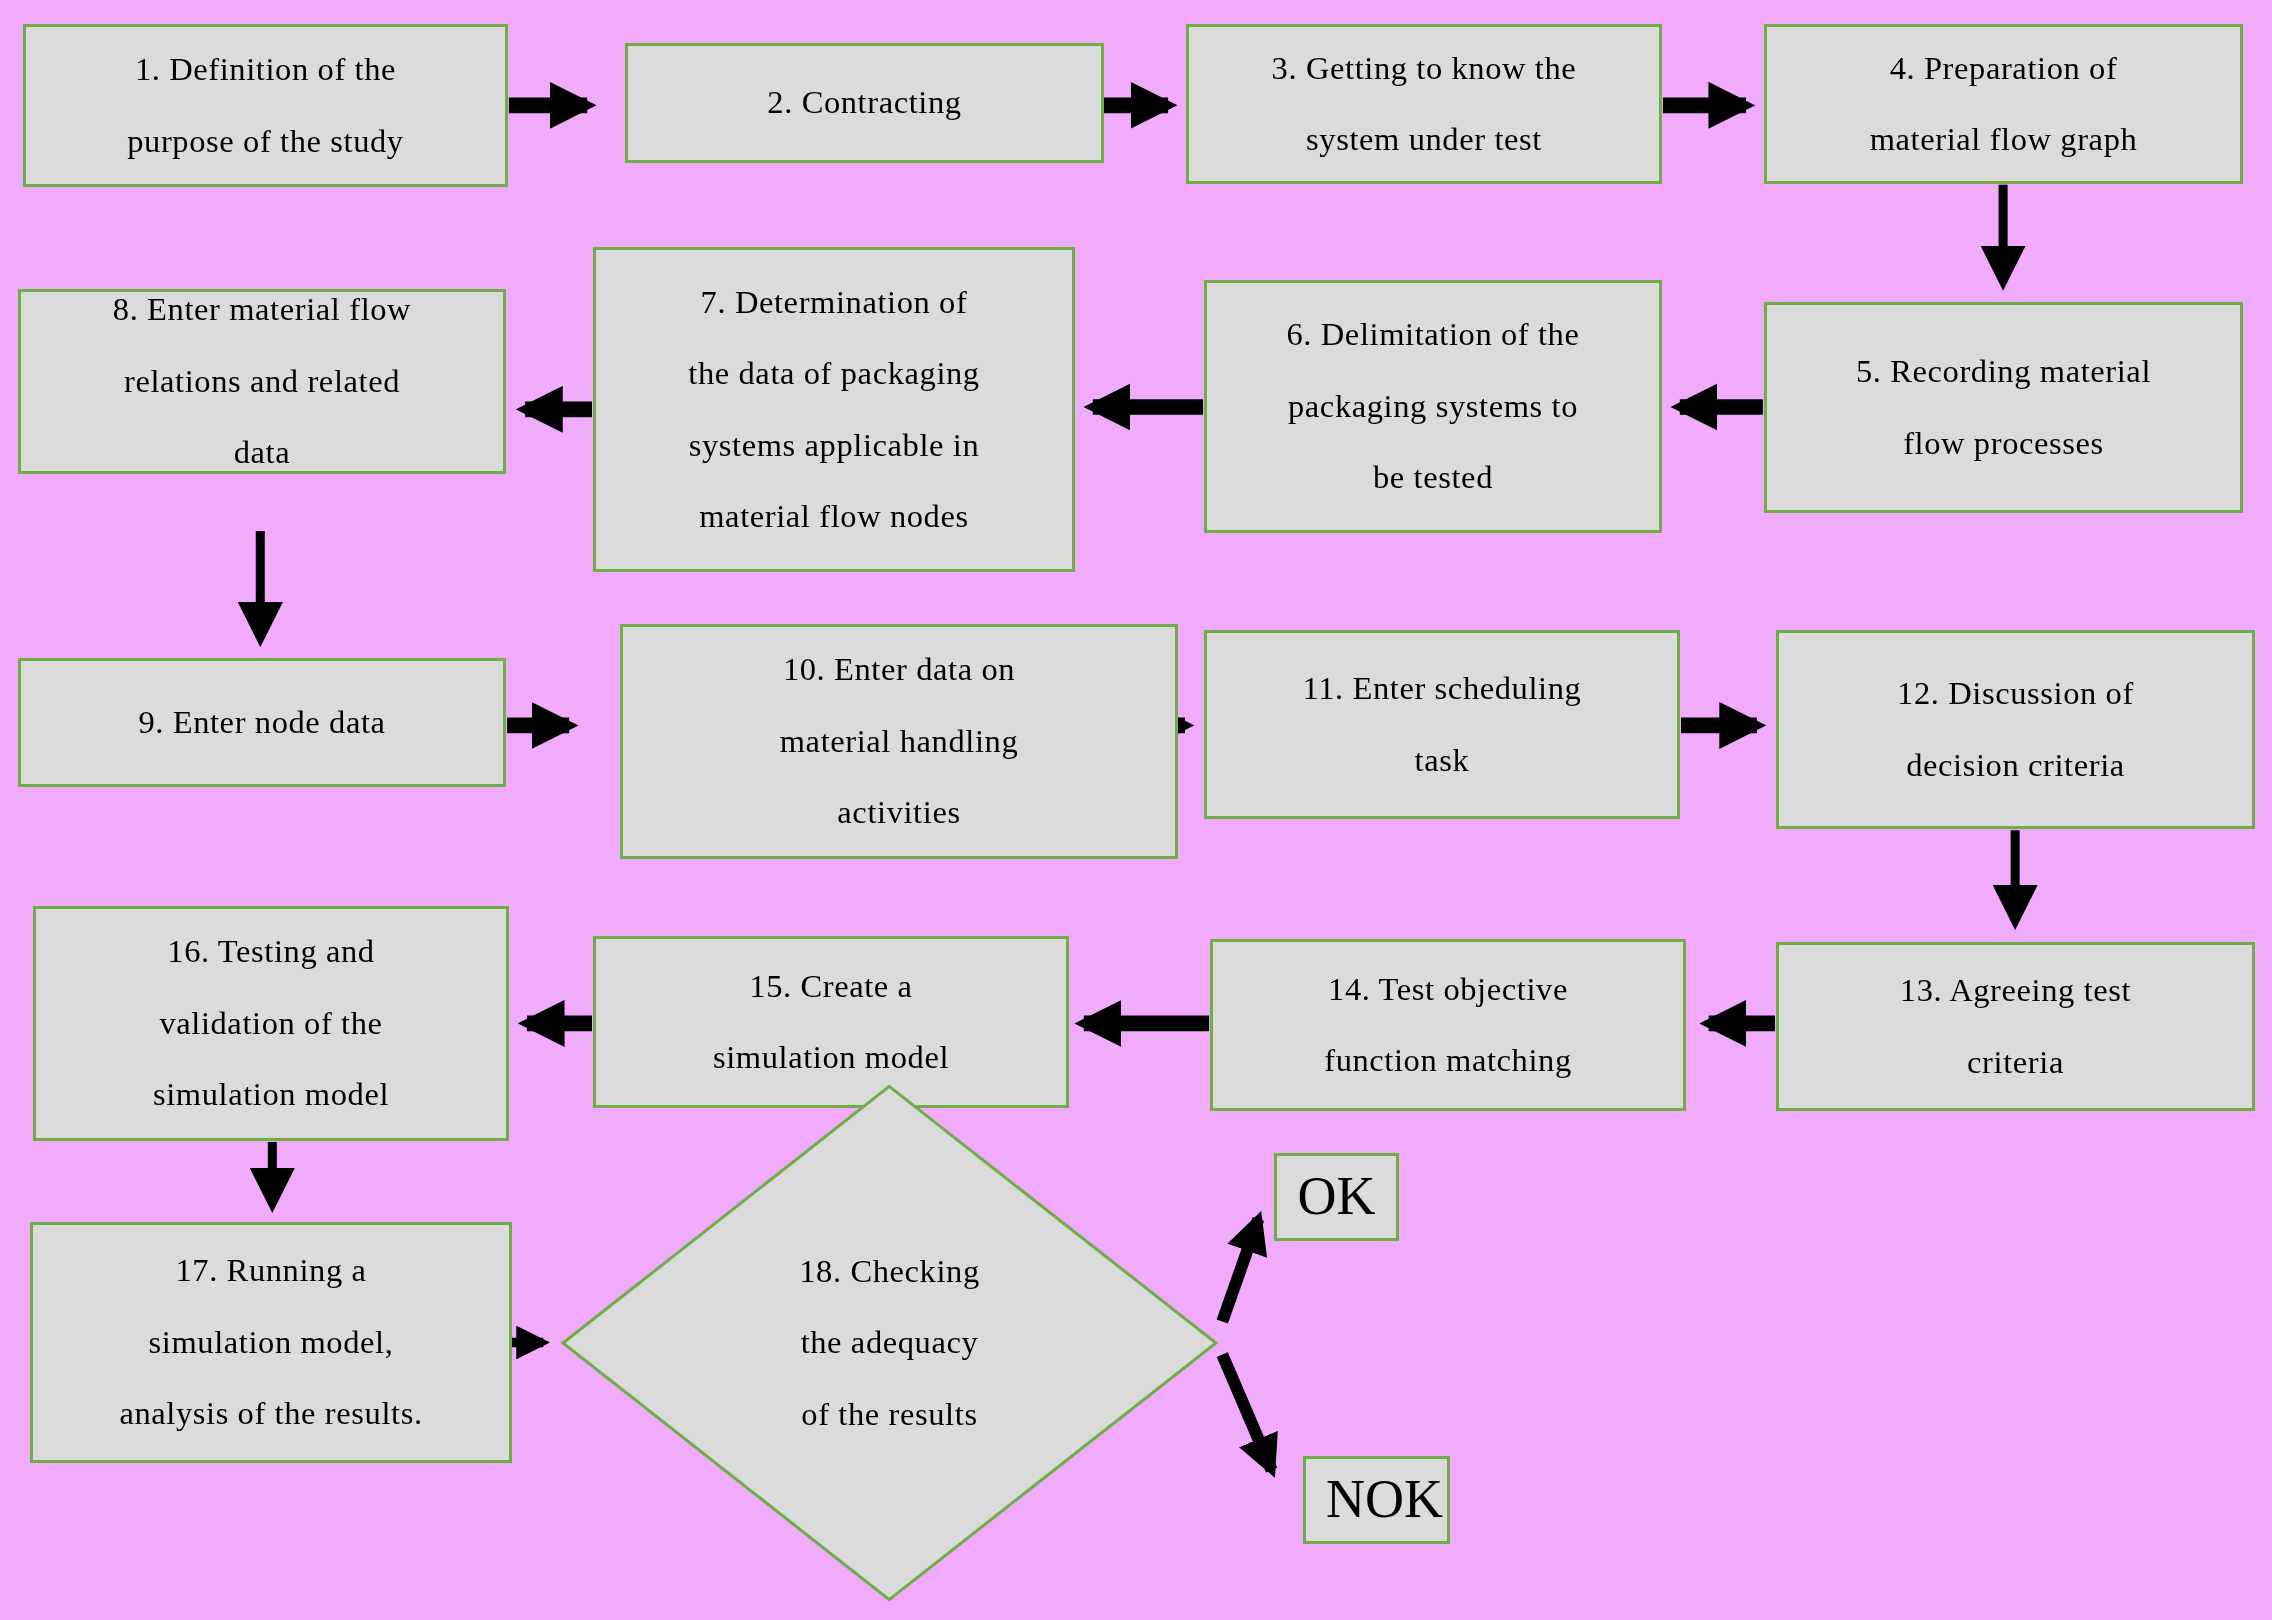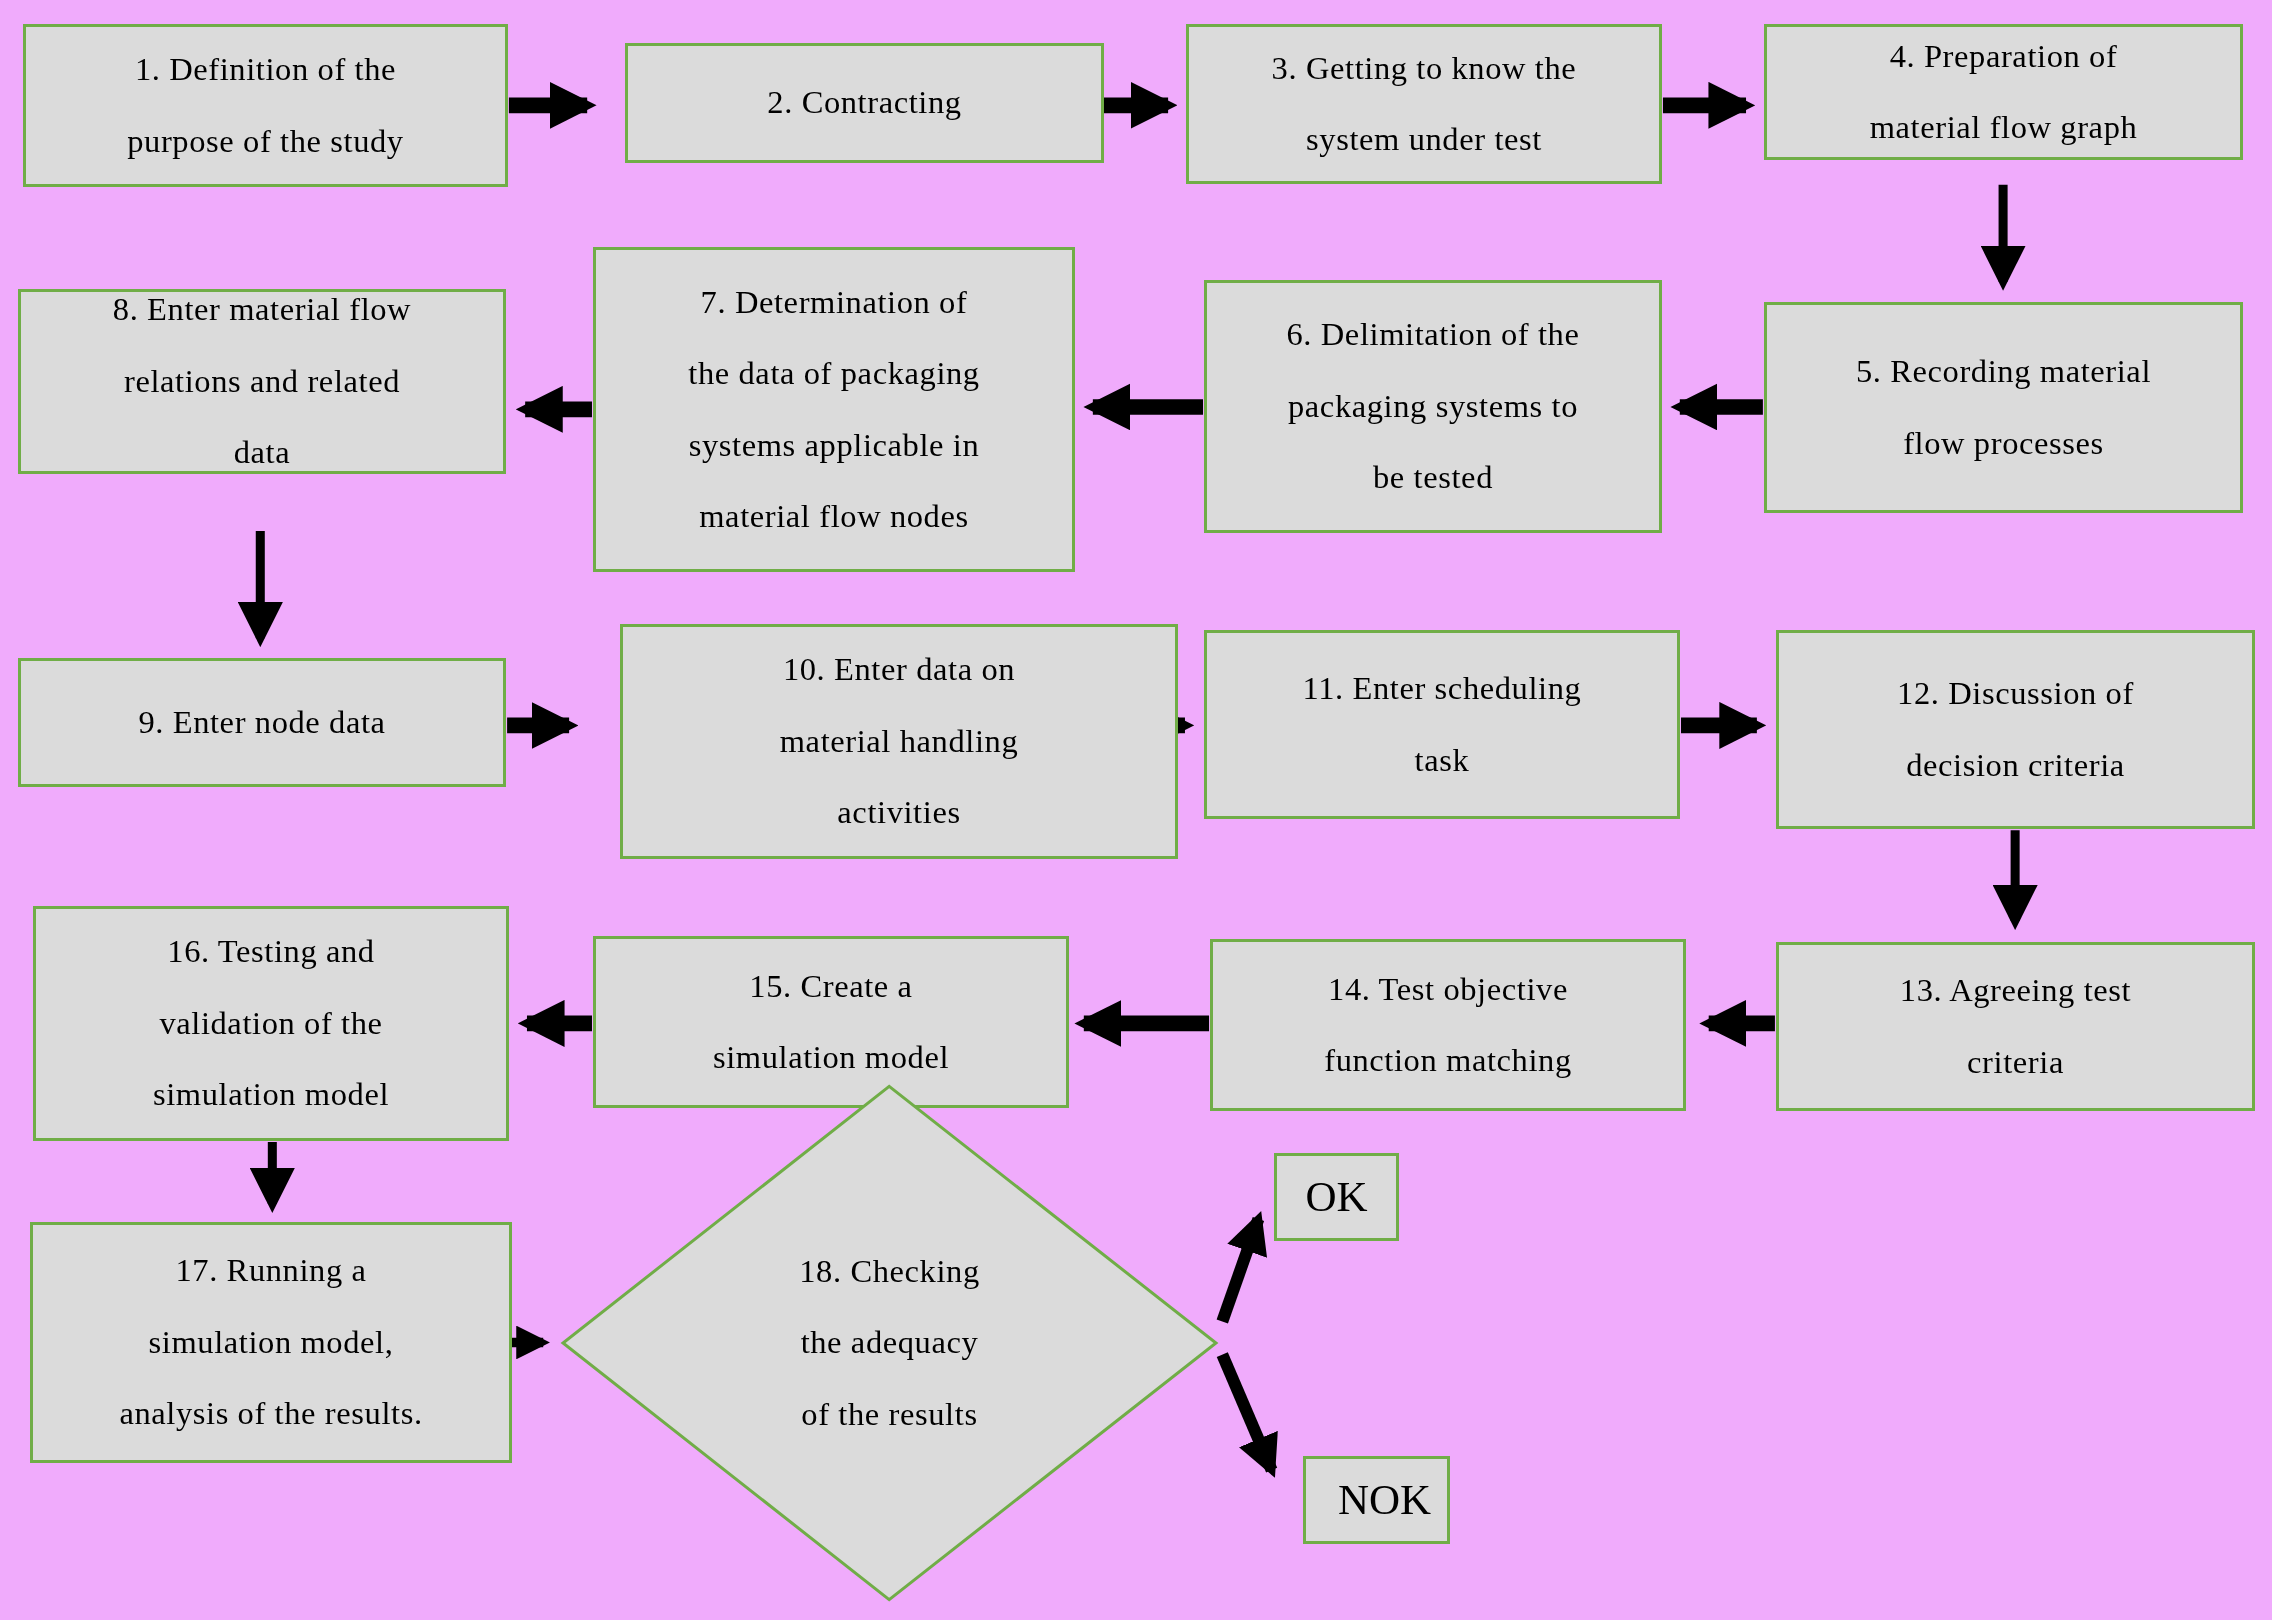--- a/index.html
+++ b/index.html
@@ -30,21 +30,21 @@
     border: 3.6px solid #70ad47;
   }
   .label {
     white-space: pre-line;
     font-size: 32.5px;
     line-height: 2.2;
     color: #000000;
     letter-spacing: 0.6px;
   }
   .small .label {
-    font-size: 43px;
+    font-size: 54px;
     line-height: 1.1;
     letter-spacing: 0;
   }
   .diamond {
     background: transparent;
     border: none;
   }
   .diamond svg.shape {
     position: absolute;
     left: 0; top: 0;
@@ -104,21 +104,21 @@
     <span class="label">1. Definition of the
 purpose of the study</span>
   </div>
   <div class="node rect" style="left:605px; top:43px;   width:479px; height:120px;margin-left:20px;">
     <span class="label">2. Contracting</span>
   </div>
   <div class="node rect" style="left:1186px; top:24px;   width:476px; height:160px;">
     <span class="label">3. Getting to know the
 system under test</span>
   </div>
-  <div class="node rect" style="left:1764px; top:24px;   width:479px; height:136px;">
+  <div class="node rect" style="left:1764px; top:24px;   width:479px; height:160px;">
     <span class="label">4. Preparation of
 material flow graph</span>
   </div>
   <div class="node rect" style="left:1764px; top:302px;  width:479px; height:211px;">
     <span class="label">5. Recording material
 flow processes</span>
   </div>
   <div class="node rect" style="left:1204px; top:280px;  width:458px; height:253px;">
     <span class="label">6. Delimitation of the
 packaging systems to

